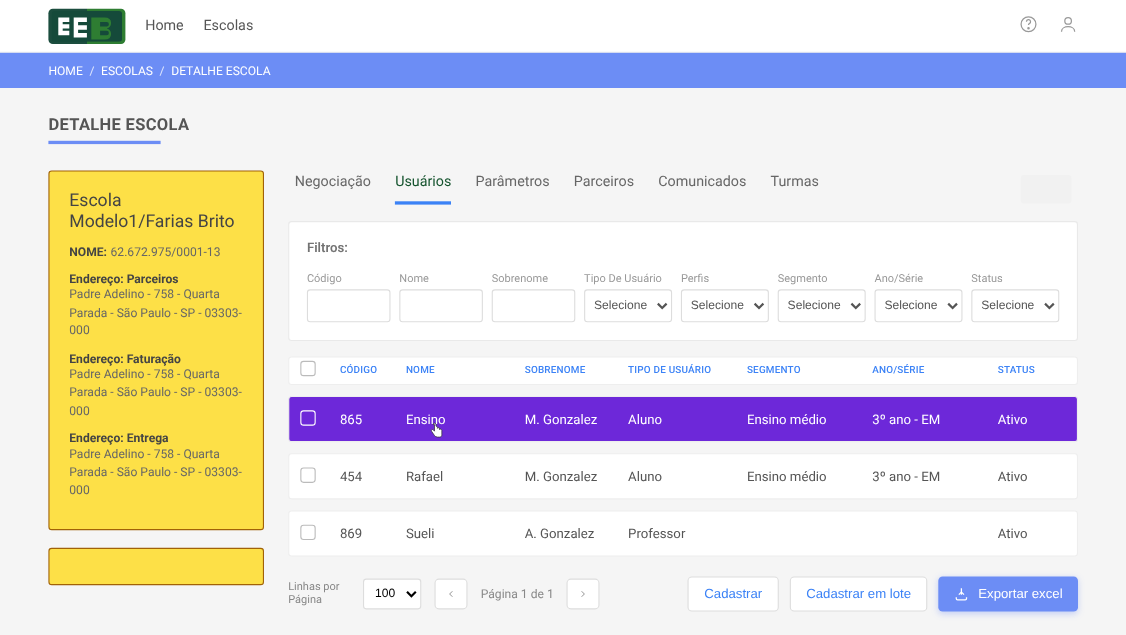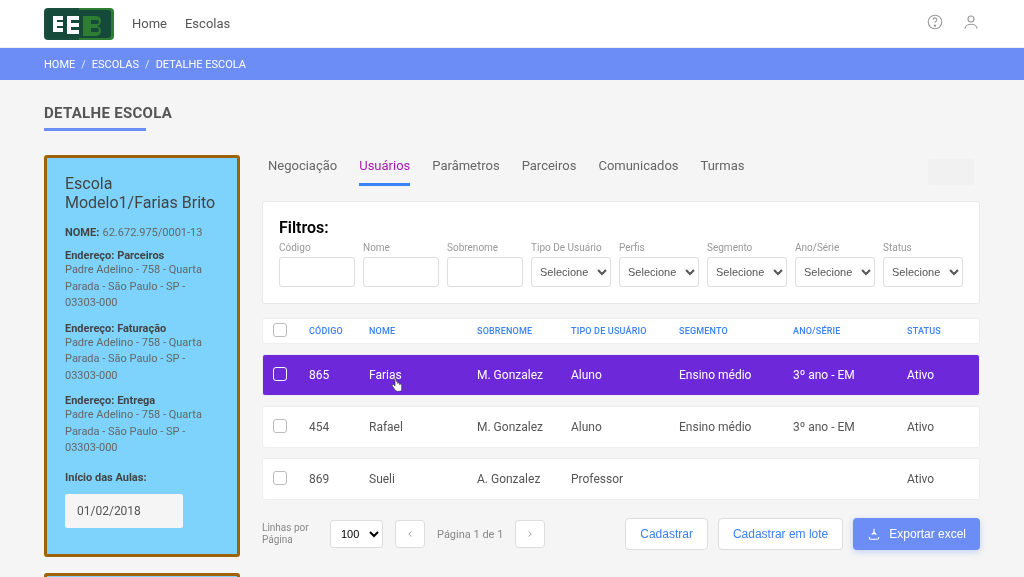--- a/index.html
+++ b/index.html
@@ -17,36 +17,36 @@
   .breadcrumb-bar { background: #6c8df5; color: #fff; height: 32px; display: flex; align-items: center; padding: 0 44px; font-size: 11px; }
   .breadcrumb-bar span.sep { margin: 0 6px; opacity: .8; }
   .breadcrumb-bar a { color: #fff; }
 
   .page { padding: 24px 44px; }
   .page-title { font-size: 15px; font-weight: 700; color: #555; letter-spacing: .02em; }
   .title-underline { width: 102px; height: 3px; background: #6c8df5; margin-top: 6px; margin-bottom: 24px; }
 
   .layout { display: flex; gap: 22px; }
   .left-col { width: 218px; display:flex; flex-direction:column; gap:16px; }
-  .card { background: #7dd3fc; border: 3px solid #a16207; border-radius: 3px; padding: 16px 18px; }
+  .card { background: #fde047; border: 1px solid #a16207; border-radius: 3px; padding: 16px 18px; }
   .school-name { font-size: 16px; font-weight: 400; color: #444; margin-bottom: 12px; }
   .info-label { font-size: 11px; font-weight: 700; color: #444; }
   .info-val { font-size: 11px; color: #666; }
   .info-block { margin-bottom: 10px; }
   .info-text { font-size: 11px; color: #666; line-height: 1.5; }
   .date-box { background: #f5f5f5; border-radius: 2px; padding: 10px 12px; width: 118px; font-size: 12px; color: #555; margin-top: 10px; }
 
   .right-col { flex: 1; }
   .tabs { display:flex; gap: 22px; padding: 0 6px; align-items:center; height: 34px; }
   .tab { font-size: 13px; color:#666; padding-bottom:10px; border-bottom: 3px solid transparent; cursor:pointer; }
-  .tab.active { color:#a21caf; border-bottom-color:#3b82f6; }
+  .tab.active { color:#14532d; border-bottom-color:#3b82f6; }
   .tabs-extra { width: 46px; height: 26px; background:#f1f1f1; border-radius:3px; margin-left:auto; }
 
   .filter-card { background:#fff; border:1px solid #e9e9e9; border-radius:3px; padding:16px; margin-top:12px; }
-  .filters-label { font-size: 16px; color:#000000; font-weight:600; margin-bottom:5px; }
+  .filters-label { font-size: 12px; color:#737373; font-weight:600; margin-bottom:16px; }
   .filter-row { display:flex; gap:8px; flex-wrap:nowrap; }
   .fgroup { display:flex; flex-direction:column; }
   .flabel { font-size: 10px; color:#999; margin-bottom:4px; white-space:nowrap; }
   .finput { height: 30px; border:1px solid #ddd; border-radius:3px; background:#fff; font-size:12px; padding:0 6px; }
   .fselect { height: 30px; border:1px solid #ddd; border-radius:3px; background:#fff; font-size:11px; color:#555; padding: 0 4px; }
   .fg-codigo { width:76px; }
   .fg-nome { width:76px; }
   .fg-sobre { width:76px; }
   .fg-sel { width:80px; }
   .btn-buscar { margin-top:12px; background:#6c8df5; color:#fff; border:none; border-radius:3px; height:30px; padding:0 14px; font-size:12px; display:flex; align-items:center; gap:6px; box-shadow: 0 2px 6px rgba(108,141,245,.35); cursor:pointer; }
@@ -134,24 +134,20 @@
           <div class="info-text">Padre Adelino - 758 - Quarta Parada - São Paulo - SP - 03303-000</div>
         </div>
         <div class="info-block">
           <div class="info-label">Endereço: Faturação</div>
           <div class="info-text">Padre Adelino - 758 - Quarta Parada - São Paulo - SP - 03303-000</div>
         </div>
         <div class="info-block">
           <div class="info-label">Endereço: Entrega</div>
           <div class="info-text">Padre Adelino - 758 - Quarta Parada - São Paulo - SP - 03303-000</div>
         </div>
-        <div class="info-block" style="margin-top:14px;">
-          <div class="info-label">Início das Aulas:</div>
-          <div class="date-box">01/02/2018</div>
-        </div>
       </div>
 
       <div class="card">
         
         
         
       </div>
     </div>
 
     <div class="right-col">
@@ -211,21 +207,21 @@
           <span class="th">SOBRENOME</span>
           <span class="th">TIPO DE USUÁRIO</span>
           <span class="th">SEGMENTO</span>
           <span class="th">ANO/SÉRIE</span>
           <span class="th status">STATUS</span>
         </div>
 
         <div class="trow sel" style="position:relative;">
           <span><span class="chk"></span></span>
           <span>865</span>
-          <span>Farias</span>
+          <span>Ensino</span>
           <span>M. Gonzalez</span>
           <span>Aluno</span>
           <span>Ensino médio</span>
           <span>3º ano - EM</span>
           <span>Ativo</span>
           <svg class="hand-cursor" style="left:126px; top:22px;" viewBox="0 0 24 24" fill="#fff" stroke="#333" stroke-width="1">
               <path d="M9 3 v9 l-2 -2 c-1 -1 -3 0 -2 2 l4 6 c1 1 2 2 4 2 h3 c2 0 3 -1 3 -3 v-6 c0 -1 -1 -2 -2 -2 s-1 1 -1 1 v-1 c0 -1 -1 -2 -2 -2 s-1 1 -1 1 v-1 c0 -1 -1 -2 -2 -2 v-2 c0 -1 -1 -2 -2 -2 s-2 1 -2 2 z"></path>
             </svg>
         </div>
 

